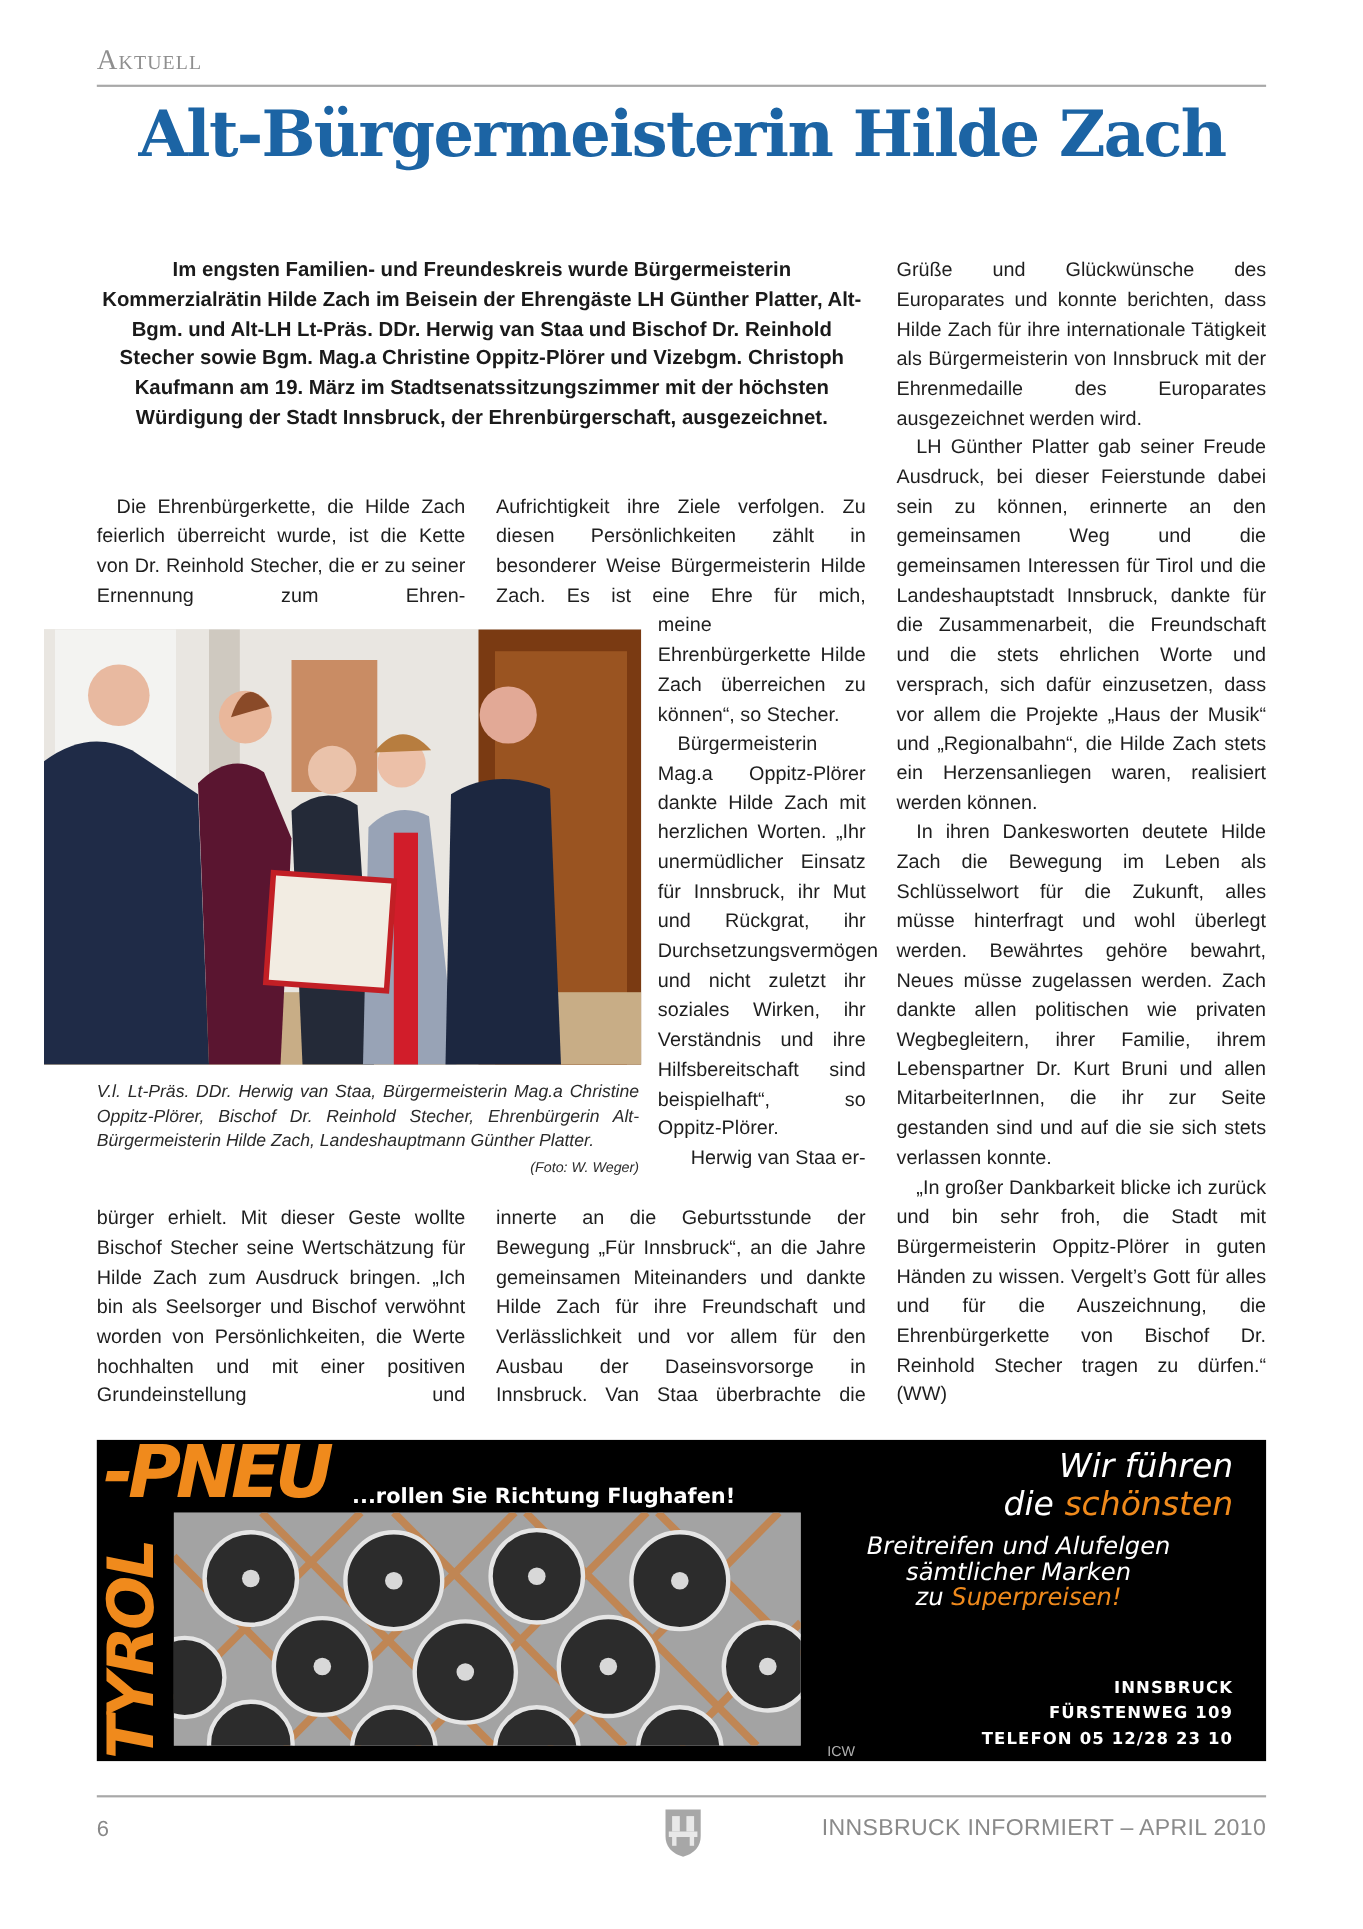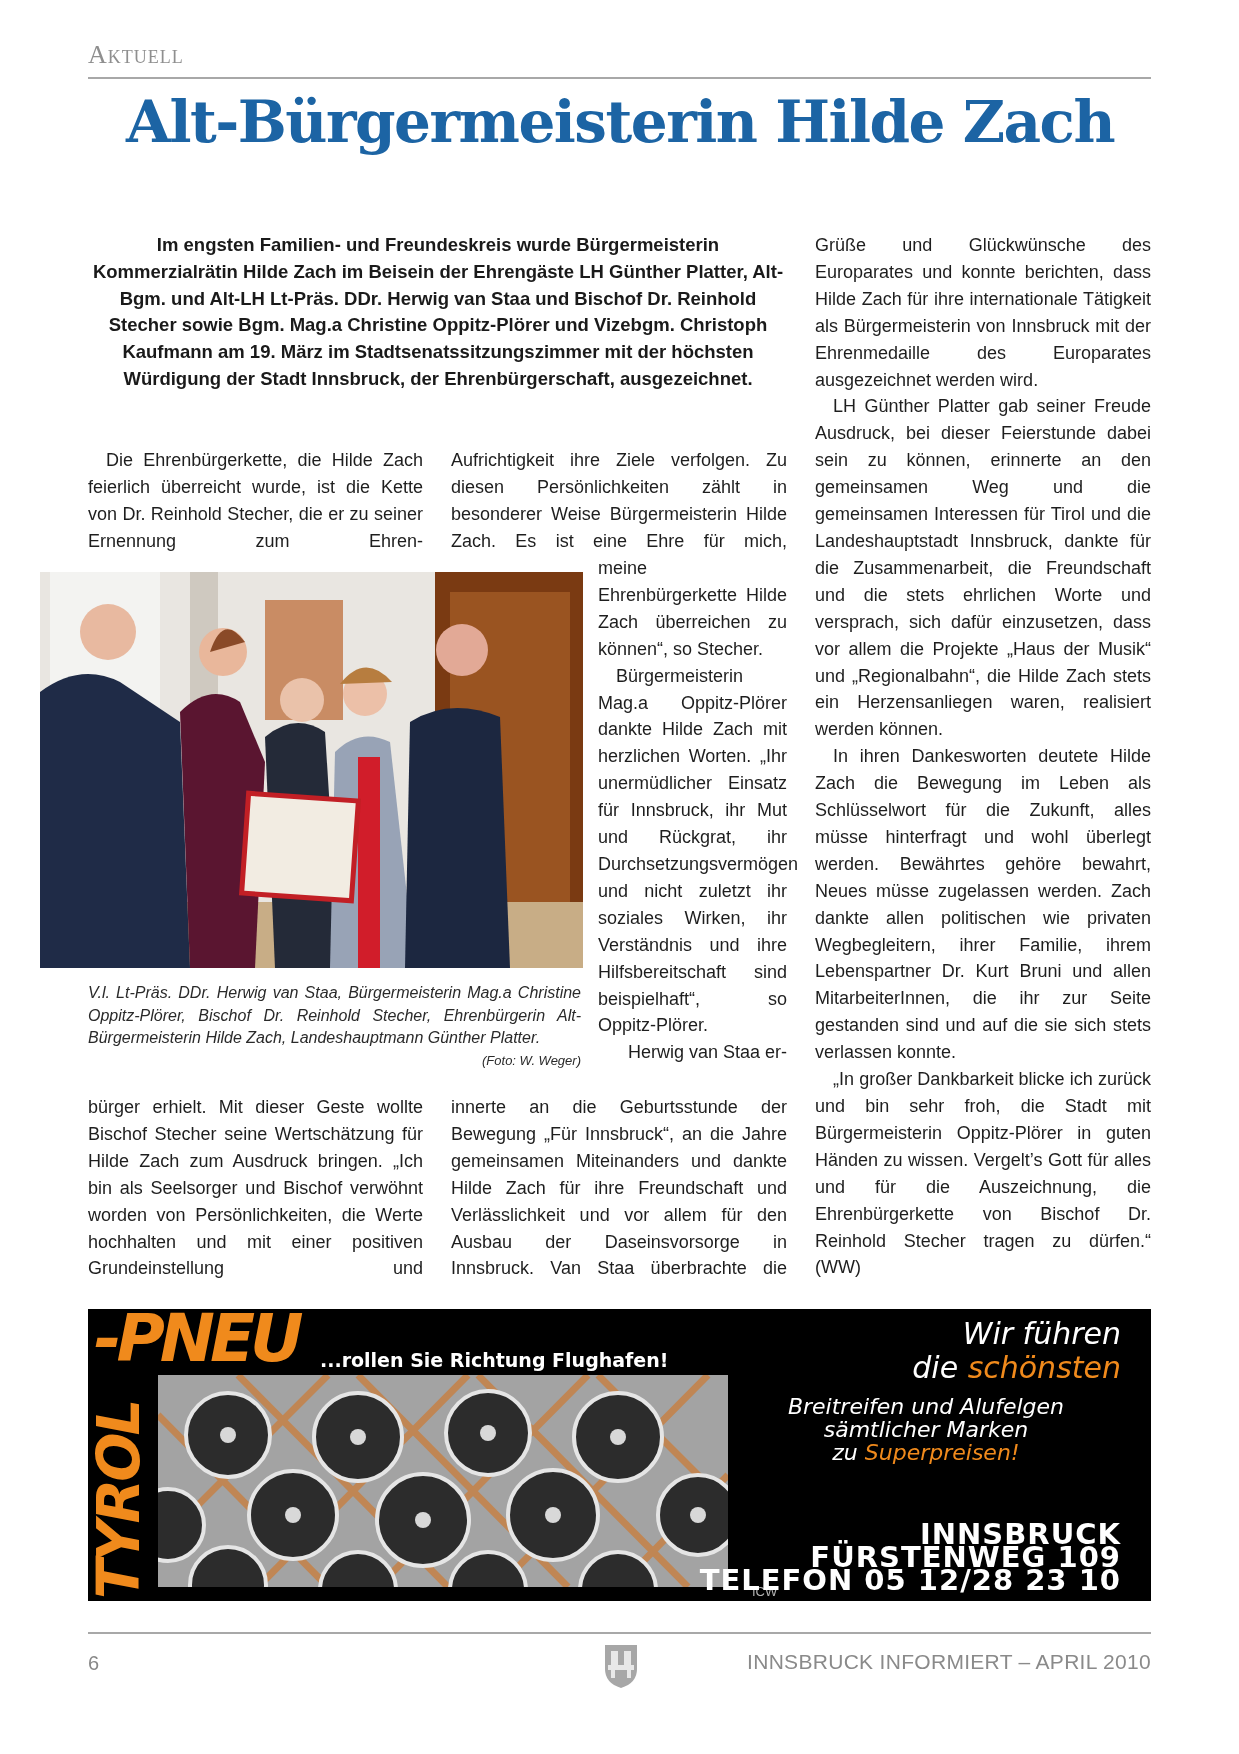--- a/index.html
+++ b/index.html
@@ -86,21 +86,21 @@
     font-family: "DejaVu Sans", sans-serif; font-weight: normal; font-style: italic; color: #ffffff;
   }
   .ad-right .l1, .ad-right .l2 { font-size: 30px; line-height: 34px; }
   .ad-right .l3 { font-size: 46px; line-height: 54px; letter-spacing: -0.5px; }
   .ad-right .l4, .ad-right .l5, .ad-right .l6 { font-size: 22px; line-height: 23px; text-align: center; }
   .ad-right .l4 { margin-top: 10px; }
   .orange { color: #f08a1c; }
   .ad-address {
     position: absolute; right: 30px; top: 214px; text-align: right;
     font-family: "DejaVu Sans", sans-serif; font-weight: bold; color: #ffffff;
-    font-size: 29px; line-height: 23px; letter-spacing: 1px;
+    font-size: 15px; line-height: 23px; letter-spacing: 1px;
   }
 
   .page-number {
     position: absolute; left: 88px; top: 1652px; font-family: "Liberation Sans", sans-serif;
     font-size: 20px; color: #888888;
   }
   .footer-crest { position: absolute; left: 603px; top: 1643px; width: 36px; height: 46px; }
   .footer-title {
     position: absolute; right: 88px; top: 1650px; font-family: Liberation Sans, sans-serif;
     font-size: 21px; color: #8a8a8a; letter-spacing: 0.3px;

